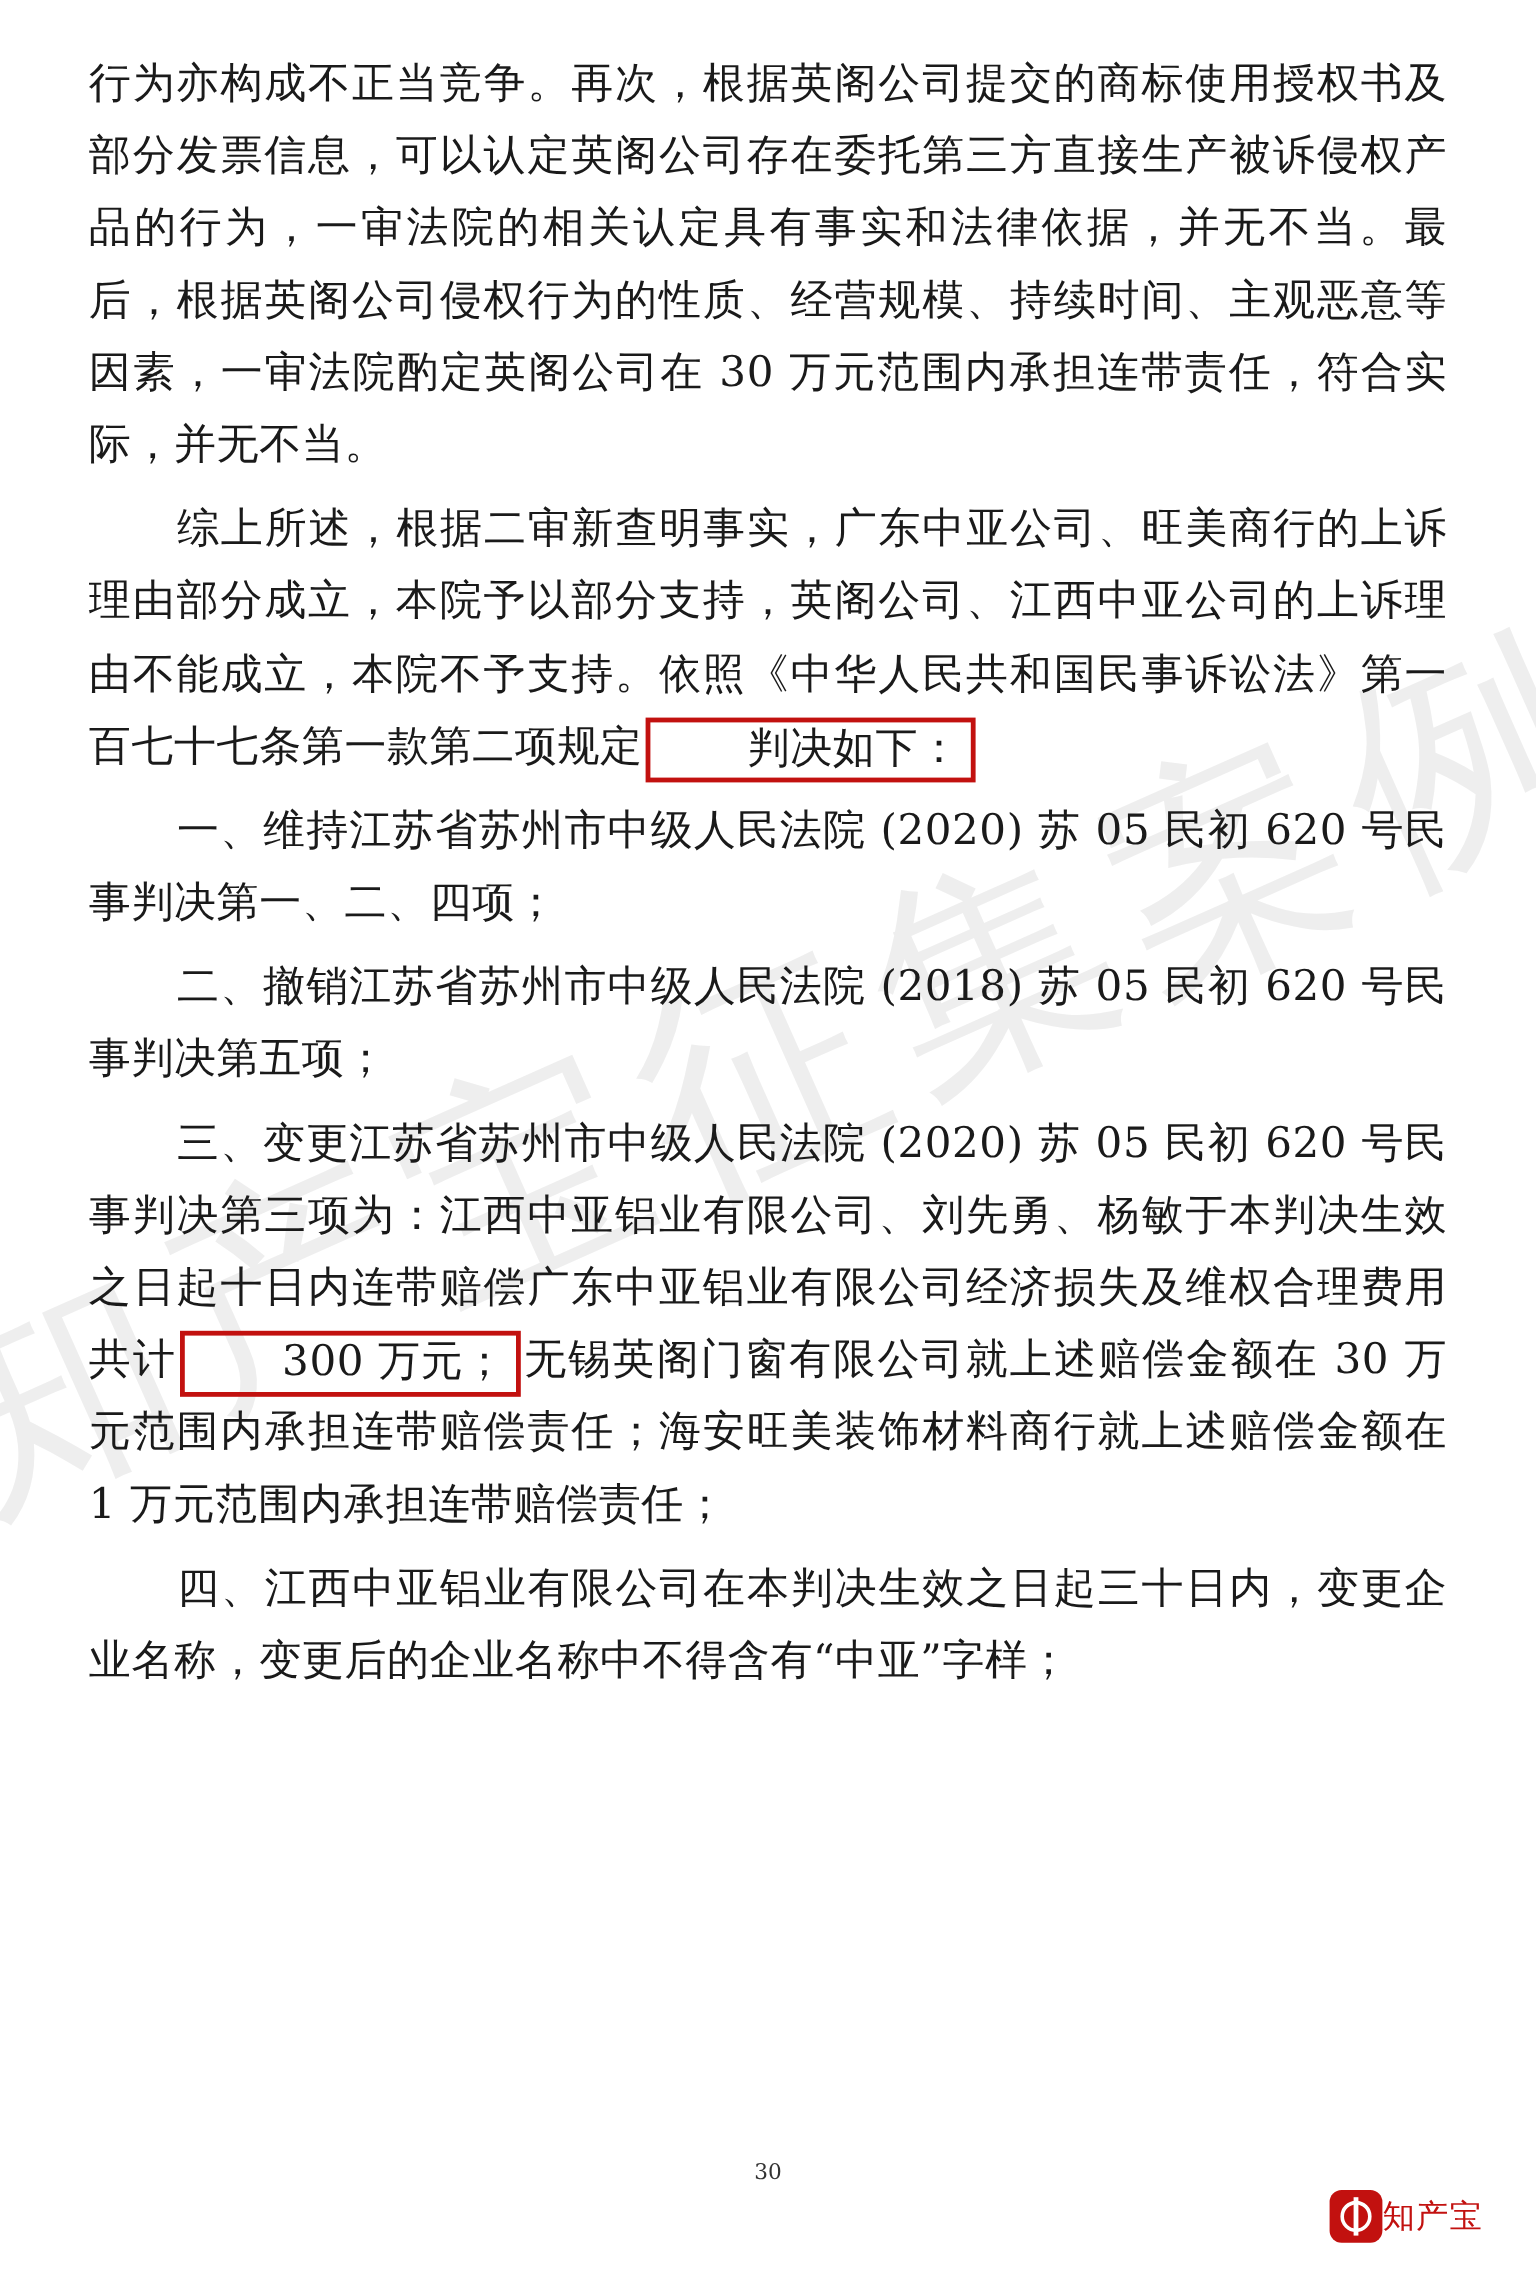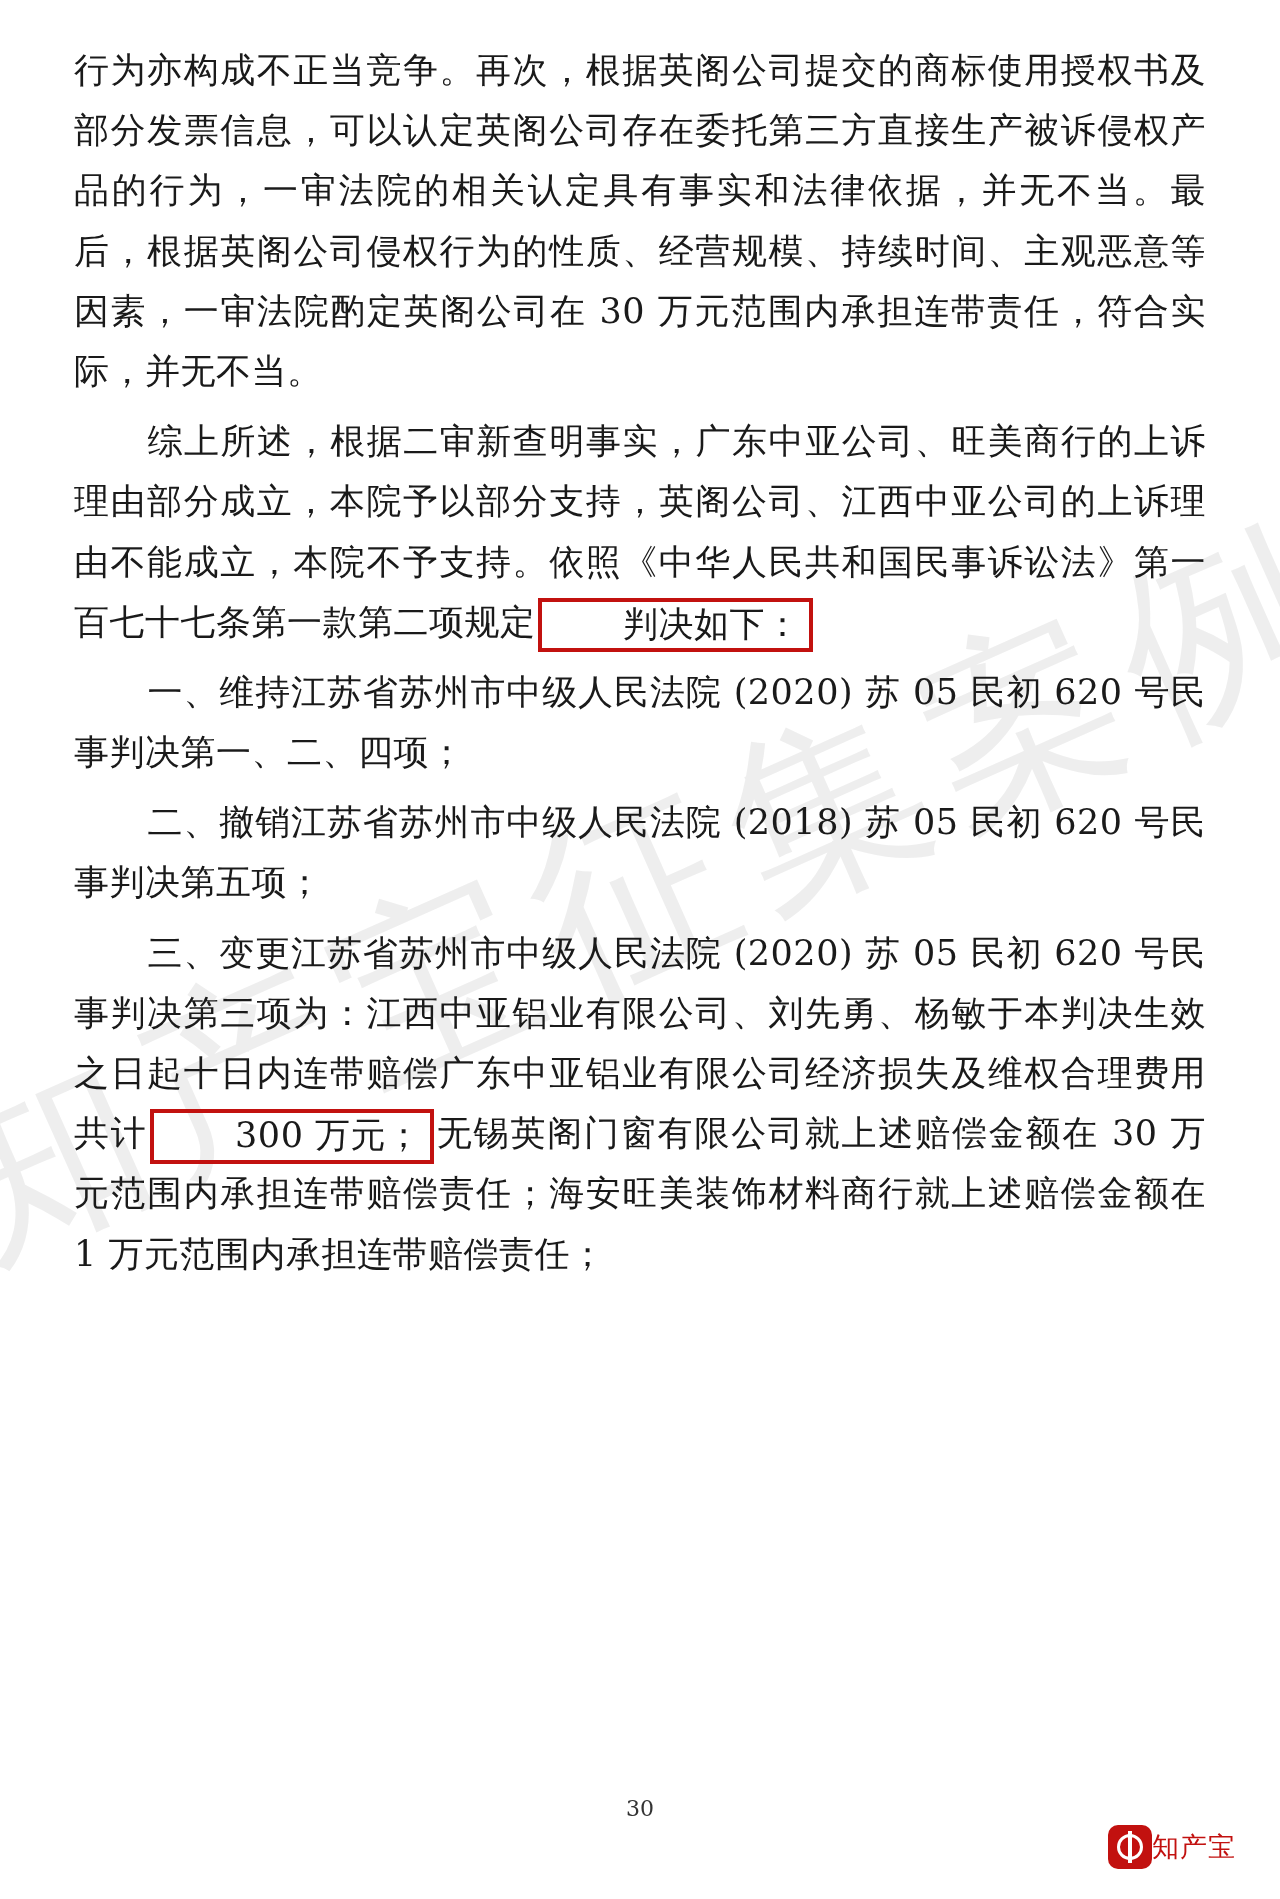--- a/index.html
+++ b/index.html
@@ -68,21 +68,21 @@
     position: relative;
     top: 2px;
   }
 
   .page-number {
     position: absolute;
     left: 0;
     right: 0;
     bottom: 78px;
     text-align: center;
-    font-size: 22px;
+    font-size: 18px;
     color: #333;
     z-index: 2;
   }
 
   .stamp {
     position: absolute;
     right: 44px;
     bottom: 30px;
     display: flex;
     align-items: center;
@@ -130,20 +130,21 @@
 <div class="page">
 
   <div class="watermark">知产宝征集案例</div>
 
   <div class="body-text">
     <p class="para">行为亦构成不正当竞争。再次，根据英阁公司提交的商标使用授权书及部分发票信息，可以认定英阁公司存在委托第三方直接生产被诉侵权产品的行为，一审法院的相关认定具有事实和法律依据，并无不当。最后，根据英阁公司侵权行为的性质、经营规模、持续时间、主观恶意等因素，一审法院酌定英阁公司在 30 万元范围内承担连带责任，符合实际，并无不当。</p>
     <p class="para indent">综上所述，根据二审新查明事实，广东中亚公司、旺美商行的上诉理由部分成立，本院予以部分支持，英阁公司、江西中亚公司的上诉理由不能成立，本院不予支持。依照《中华人民共和国民事诉讼法》第一百七十七条第一款第二项规定<span class="boxed">判决如下：</span></p>
     <p class="para indent">一、维持江苏省苏州市中级人民法院 (2020) 苏 05 民初 620 号民事判决第一、二、四项；</p>
     <p class="para indent">二、撤销江苏省苏州市中级人民法院 (2018) 苏 05 民初 620 号民事判决第五项；</p>
     <p class="para indent">三、变更江苏省苏州市中级人民法院 (2020) 苏 05 民初 620 号民事判决第三项为：江西中亚铝业有限公司、刘先勇、杨敏于本判决生效之日起十日内连带赔偿广东中亚铝业有限公司经济损失及维权合理费用共计<span class="boxed">300 万元；</span>无锡英阁门窗有限公司就上述赔偿金额在 30 万元范围内承担连带赔偿责任；海安旺美装饰材料商行就上述赔偿金额在 1 万元范围内承担连带赔偿责任；</p>
+    <p class="para indent">四、江西中亚铝业有限公司在本判决生效之日起三十日内，变更企业名称，变更后的企业名称中不得含有“中亚”字样；</p>
   </div>
 
   <div class="page-number">30</div>
 
   <div class="stamp">
     <span class="stamp-logo"></span>
     <span class="stamp-text">知产宝</span>
   </div>
 
 </div>

